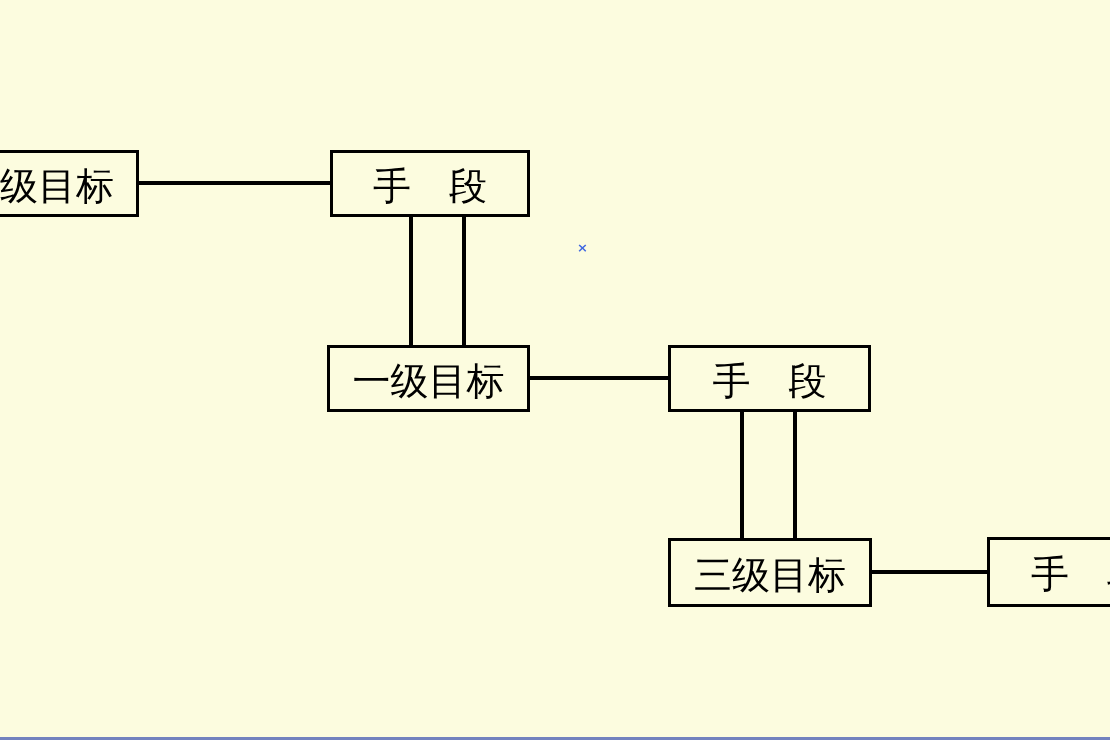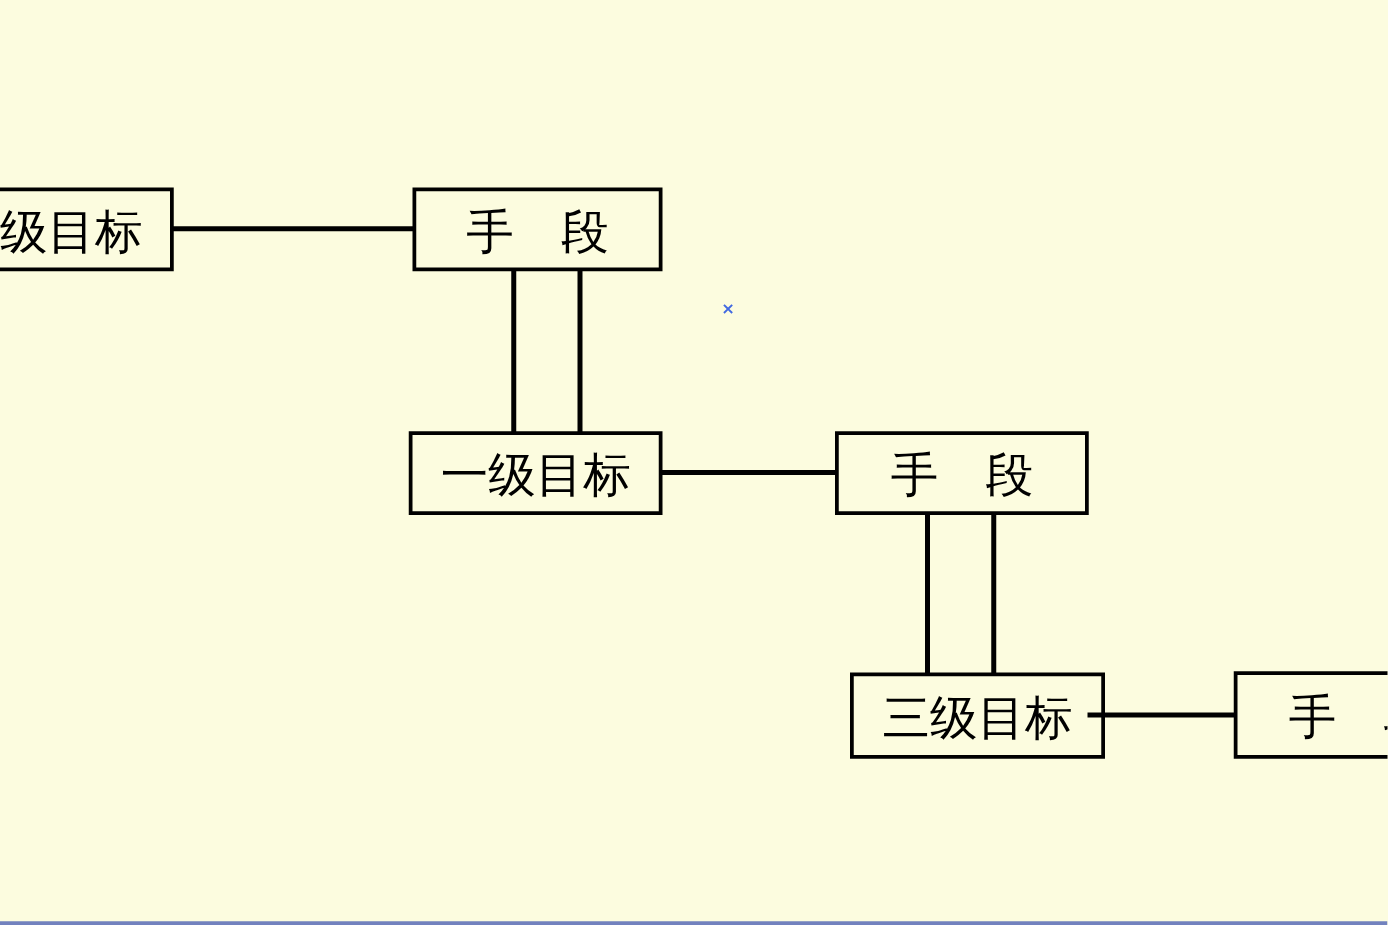--- a/index.html
+++ b/index.html
@@ -27,21 +27,21 @@
     color: #000;
     white-space: nowrap;
     line-height: 1;
     padding-top: 4px;
   }
   
   .pos-n1 { left: -63px; top: 150px; width: 202px; height: 67px; }
   .pos-n2 { left: 330px; top: 150px; width: 200px; height: 67px; }
   .pos-n3 { left: 327px; top: 345px; width: 203px; height: 67px; }
   .pos-n4 { left: 668px; top: 345px; width: 203px; height: 67px; }
-  .pos-n5 { left: 668px; top: 538px; width: 204px; height: 69px; margin-left: 12px; }
+  .pos-n5 { left: 668px; top: 538px; width: 204px; height: 69px; }
   .pos-n6 { left: 987px; top: 537px; width: 202px; height: 70px; }
   
   .line {
     position: absolute;
     background: #000;
   }
   .h1 { left: 136px; top: 181px; width: 196px; height: 4px; }
   .h2 { left: 528px; top: 376px; width: 142px; height: 4px; }
   .h3 { left: 870px; top: 570px; width: 119px; height: 4px; }
   .v1a { left: 409px; top: 216px; width: 4px; height: 130px; }

